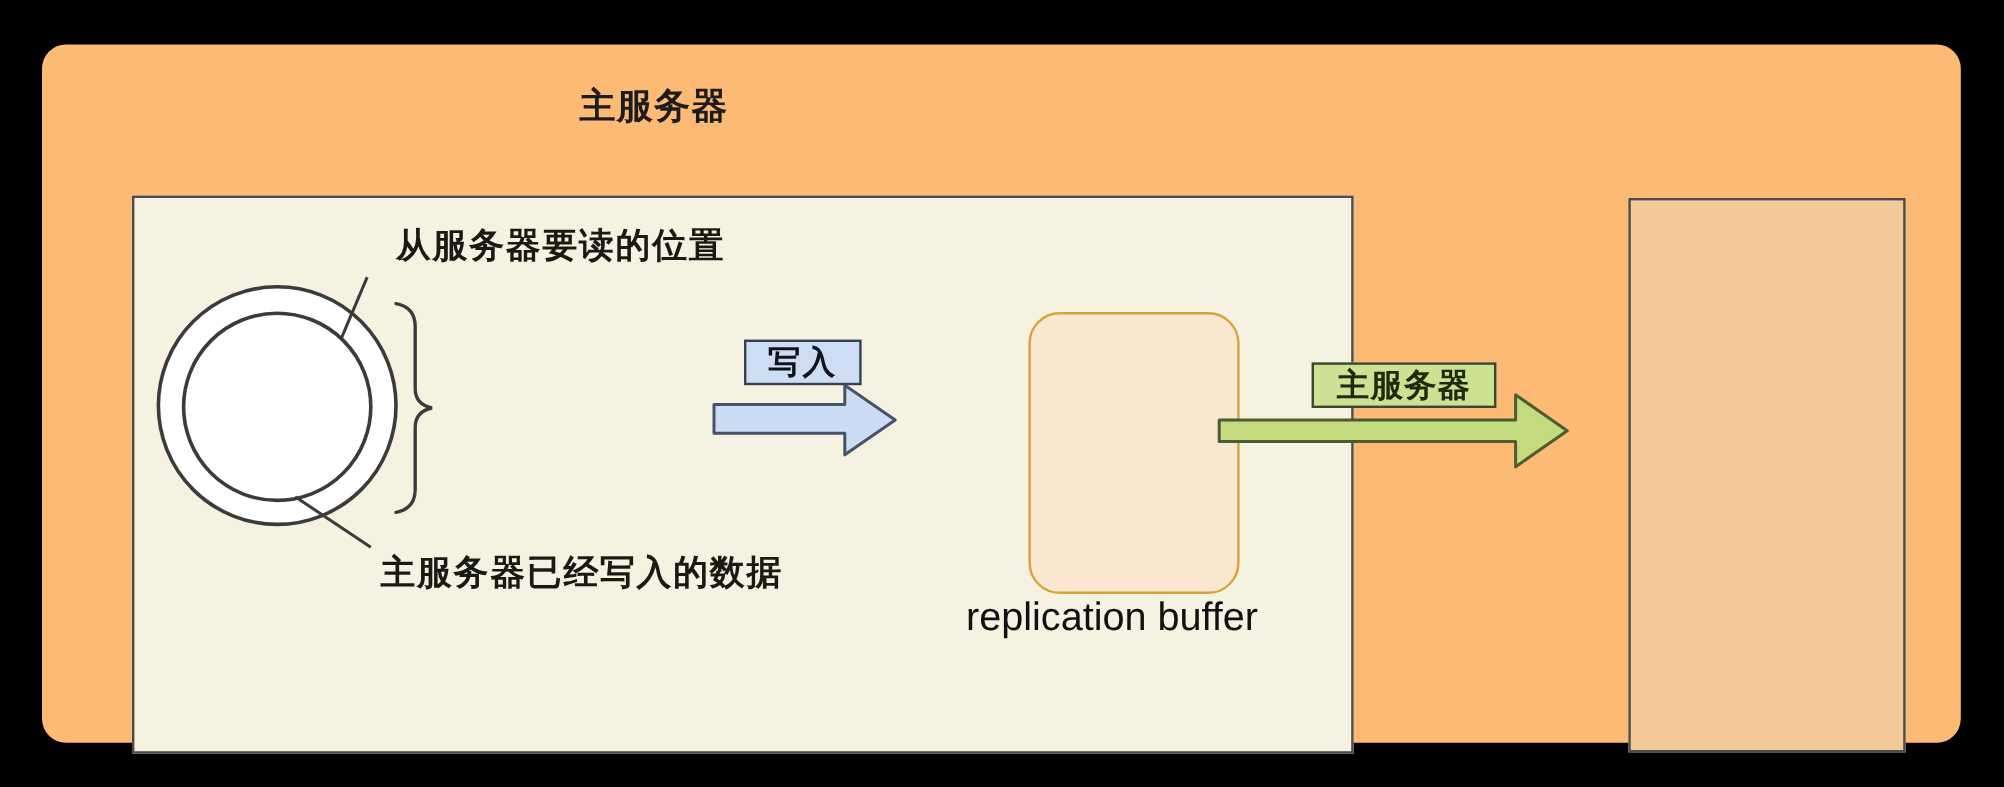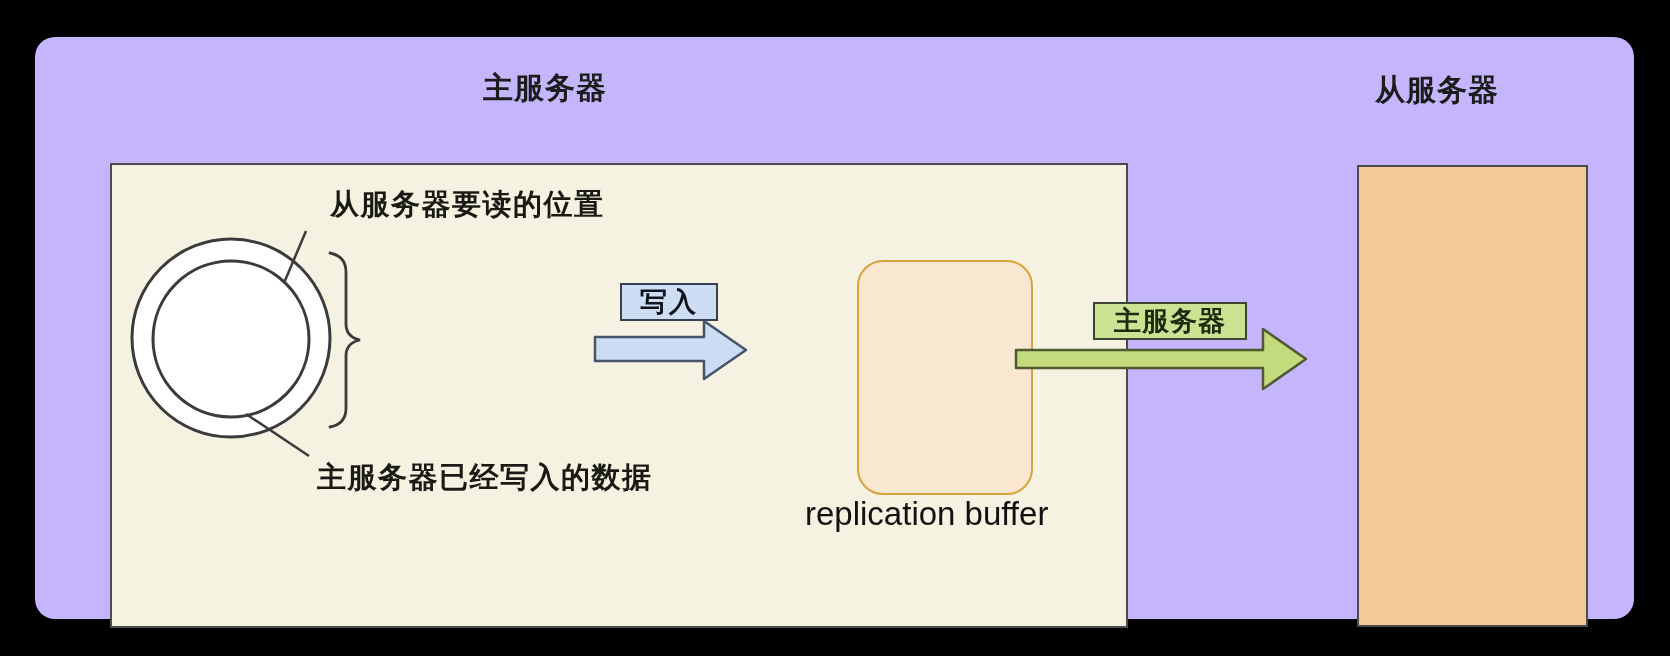--- a/index.html
+++ b/index.html
@@ -7,21 +7,21 @@
   body {
     background: #000000;
     position: relative;
     overflow: hidden;
     font-family: "Liberation Sans", "DejaVu Sans", sans-serif;
   }
   .canvas {
     position: absolute;
     left: 35px; top: 37px;
     width: 1599px; height: 582px;
-    background: #c4b5fd;
+    background: #fdba74;
     border-radius: 20px;
   }
   .abs { position: absolute; }
   .server-title {
     font-size: 30px;
     font-weight: 600;
     color: #1c1c1c;
     letter-spacing: 1px;
     white-space: nowrap;
   }
@@ -89,21 +89,20 @@
     width: 1670px; height: 656px;
     pointer-events: none;
   }
 </style>
 </head>
 <body>
 
 <div class="canvas">
 
   <div class="abs server-title" style="left:448px; top:31px;">主服务器</div>
-  <div class="abs server-title" style="left:1340px; top:33px;">从服务器</div>
 
   <div class="abs master-box"></div>
 
   <div class="abs slave-box"></div>
 
   <div class="abs repl-rect"></div>
 
   <div class="abs cn-label" style="left:295px; top:148px;">从服务器要读的位置</div>
   <div class="abs cn-label" style="left:282px; top:421px;">主服务器已经写入的数据</div>
   <div class="abs mono-label" style="left:770px; top:458px;">replication buffer</div>

